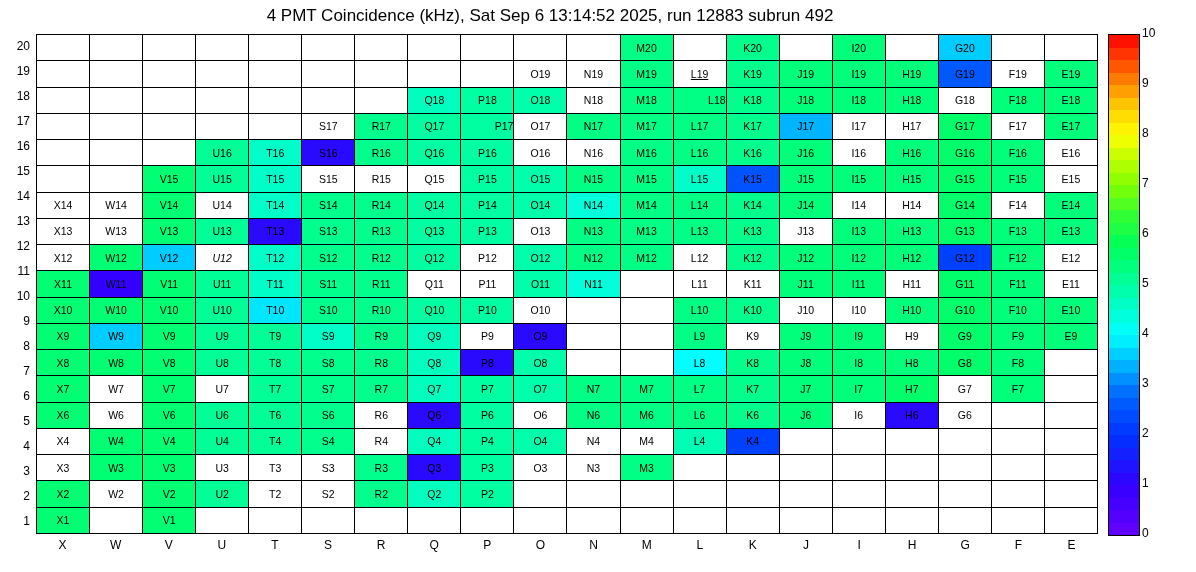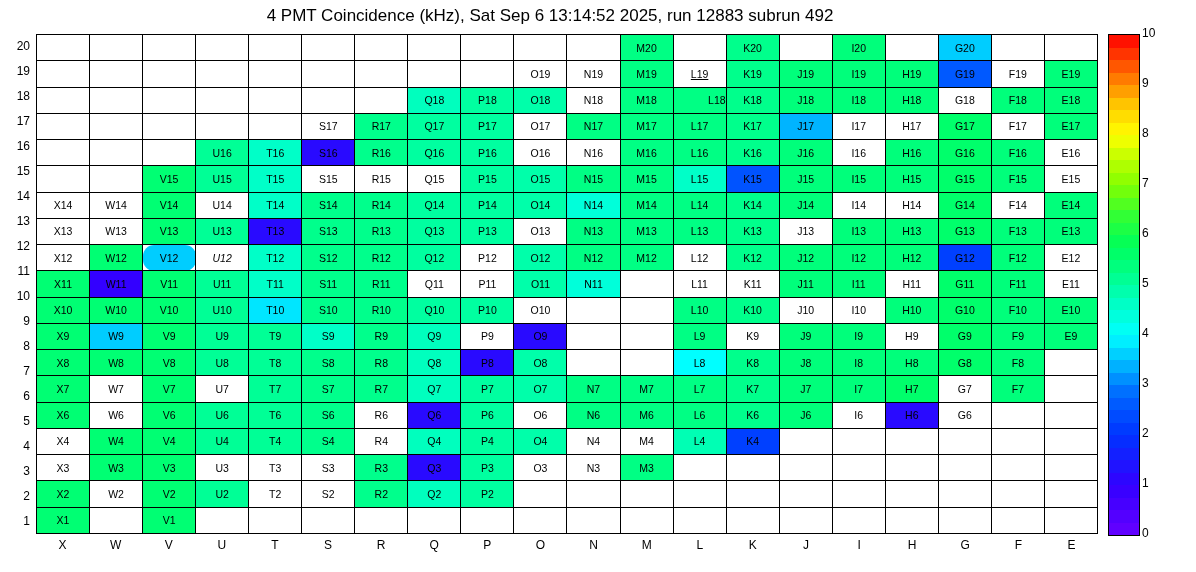--- a/index.html
+++ b/index.html
@@ -152,21 +152,21 @@
           </tr>
           <tr>
             <td class="empty"></td>
             <td class="empty"></td>
             <td class="empty"></td>
             <td class="empty"></td>
             <td class="empty"></td>
             <td class="cell" style="background: rgb(255, 255, 255); color: rgb(0, 0, 0);">S17</td>
             <td class="cell" style="background: rgb(0, 255, 140); color: rgb(0, 0, 0);">R17</td>
             <td class="cell" style="background: rgb(0, 255, 160); color: rgb(0, 0, 0);">Q17</td>
-            <td class="cell" style="background: rgb(0, 255, 160); color: rgb(0, 0, 0);">P17</td>
+            <td class="cell" style="background: rgb(0, 255, 160); color: rgb(0, 0, 0); text-align: right;">P17</td>
             <td class="cell" style="background: rgb(255, 255, 255); color: rgb(0, 0, 0);">O17</td>
             <td class="cell" style="background: rgb(0, 255, 132); color: rgb(0, 0, 0);">N17</td>
             <td class="cell" style="background: rgb(0, 255, 132); color: rgb(0, 0, 0);">M17</td>
             <td class="cell" style="background: rgb(0, 255, 132); color: rgb(0, 0, 0);">L17</td>
             <td class="cell" style="background: rgb(0, 255, 140); color: rgb(0, 0, 0);">K17</td>
             <td class="cell" style="background: rgb(0, 180, 255); color: rgb(0, 0, 0);">J17</td>
             <td class="cell" style="background: rgb(255, 255, 255); color: rgb(0, 0, 0);">I17</td>
             <td class="cell" style="background: rgb(255, 255, 255); color: rgb(0, 0, 0);">H17</td>
             <td class="cell" style="background: rgb(0, 255, 107); color: rgb(0, 0, 0);">G17</td>
             <td class="cell" style="background: rgb(255, 255, 255); color: rgb(0, 0, 0);">F17</td>
@@ -256,21 +256,21 @@
             <td class="cell" style="background: rgb(255, 255, 255); color: rgb(0, 0, 0);">J13</td>
             <td class="cell" style="background: rgb(0, 255, 123); color: rgb(0, 0, 0);">I13</td>
             <td class="cell" style="background: rgb(0, 255, 123); color: rgb(0, 0, 0);">H13</td>
             <td class="cell" style="background: rgb(0, 255, 107); color: rgb(0, 0, 0);">G13</td>
             <td class="cell" style="background: rgb(0, 255, 123); color: rgb(0, 0, 0);">F13</td>
             <td class="cell" style="background: rgb(0, 255, 123); color: rgb(0, 0, 0);">E13</td>
           </tr>
           <tr>
             <td class="cell" style="background: rgb(255, 255, 255); color: rgb(0, 0, 0);">X12</td>
             <td class="cell" style="background: rgb(0, 255, 115); color: rgb(0, 0, 0);">W12</td>
-            <td class="cell" style="background: rgb(0, 205, 255); color: rgb(0, 0, 0); border-radius: 11px;">V12</td>
+            <td class="cell" style="background: rgb(0, 205, 255); color: rgb(0, 0, 0);">V12</td>
             <td class="cell" style="background: rgb(255, 255, 255); color: rgb(0, 0, 0); font-style: italic;">U12</td>
             <td class="cell" style="background: rgb(0, 255, 200); color: rgb(0, 0, 0);">T12</td>
             <td class="cell" style="background: rgb(0, 255, 140); color: rgb(0, 0, 0);">S12</td>
             <td class="cell" style="background: rgb(0, 255, 140); color: rgb(0, 0, 0);">R12</td>
             <td class="cell" style="background: rgb(0, 255, 160); color: rgb(0, 0, 0);">Q12</td>
             <td class="cell" style="background: rgb(255, 255, 255); color: rgb(0, 0, 0);">P12</td>
             <td class="cell" style="background: rgb(0, 255, 170); color: rgb(0, 0, 0);">O12</td>
             <td class="cell" style="background: rgb(0, 255, 132); color: rgb(0, 0, 0);">N12</td>
             <td class="cell" style="background: rgb(0, 255, 132); color: rgb(0, 0, 0);">M12</td>
             <td class="cell" style="background: rgb(255, 255, 255); color: rgb(0, 0, 0);">L12</td>

